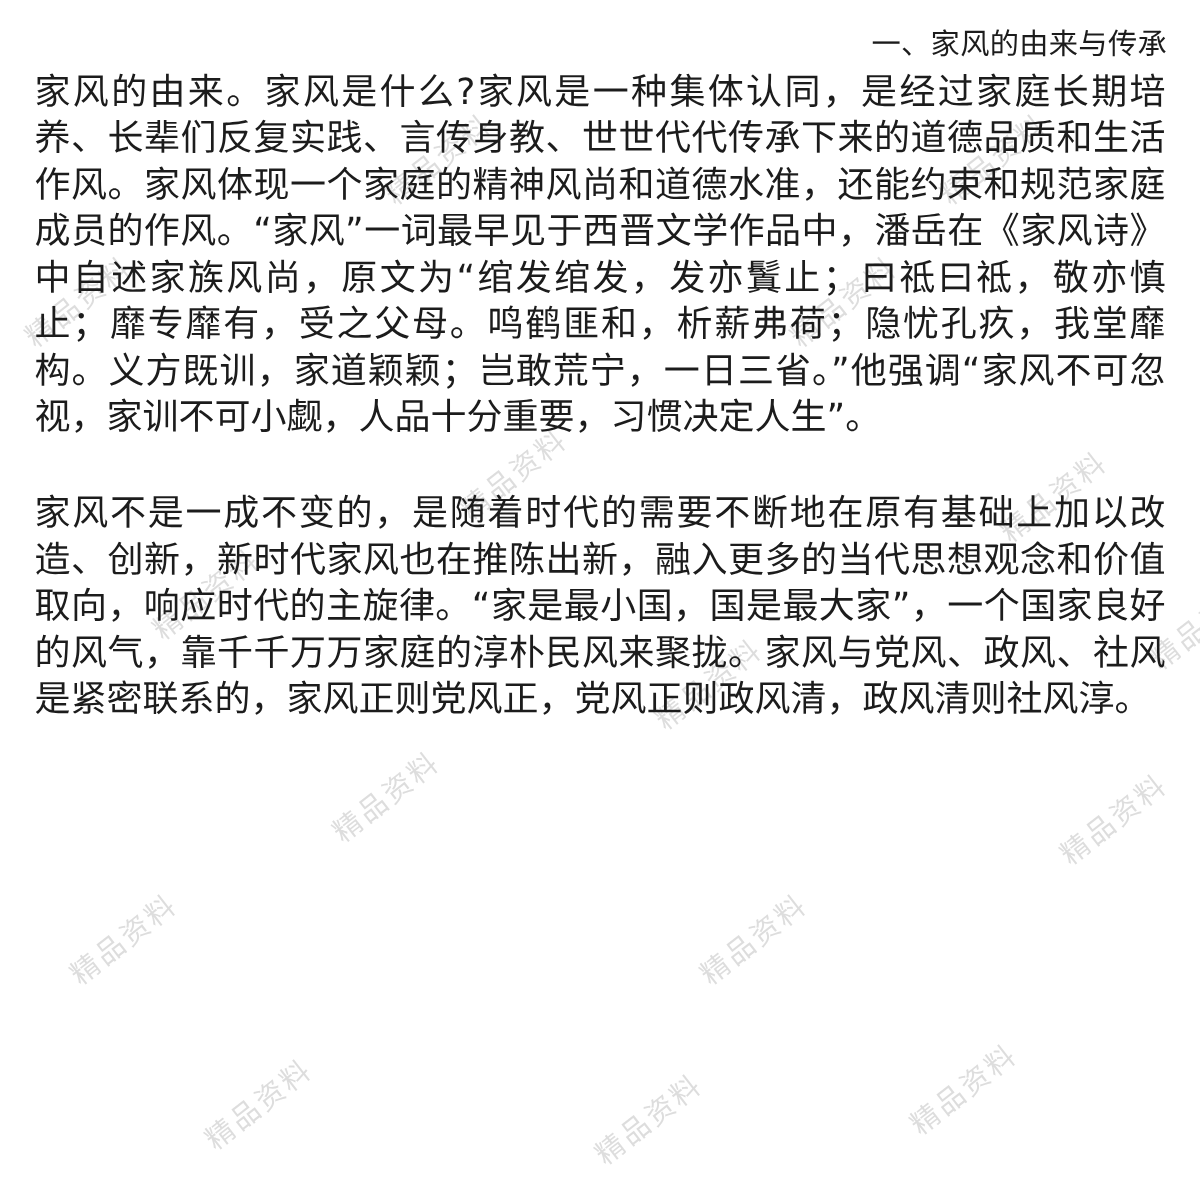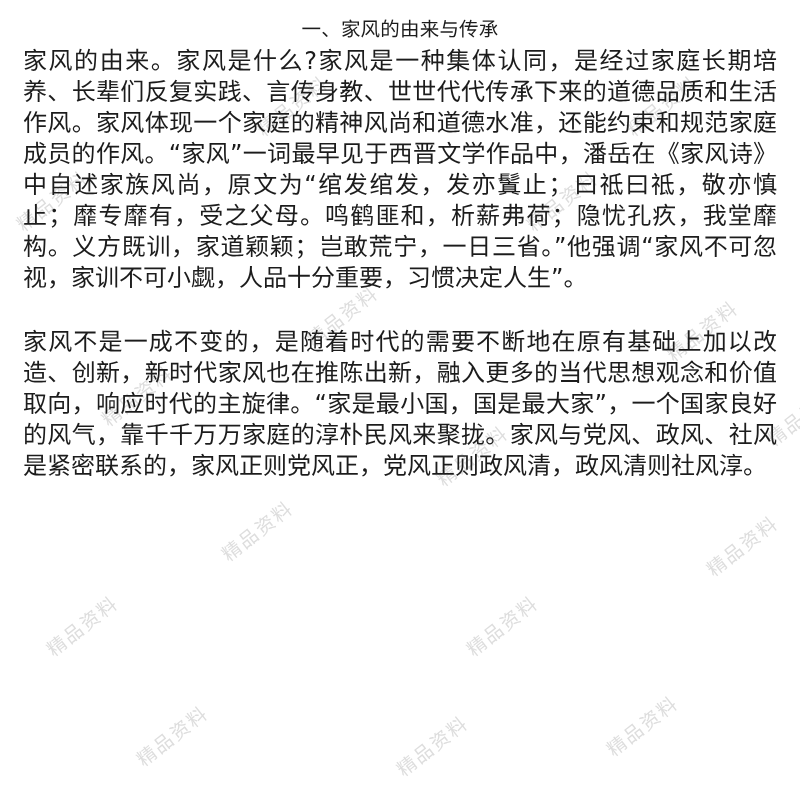--- a/index.html
+++ b/index.html
@@ -48,21 +48,21 @@
     padding: 14px 22px 0 22px;
     box-sizing: border-box;
     width: 800px;
   }
   .doc-heading {
     font-size: 19.5px;
     line-height: 31px;
     color: #1c1c1c;
     margin: 0;
     letter-spacing: .2px;
-    text-align: center;
+    text-align: right;
     font-weight: 400;
   }
   .doc-para {
     font-size: 24px;
     line-height: 31px;
     color: #1c1c1c;
     margin: 1px;
     text-align: justify;
     text-justify: inter-character;
     text-align-last: left;

